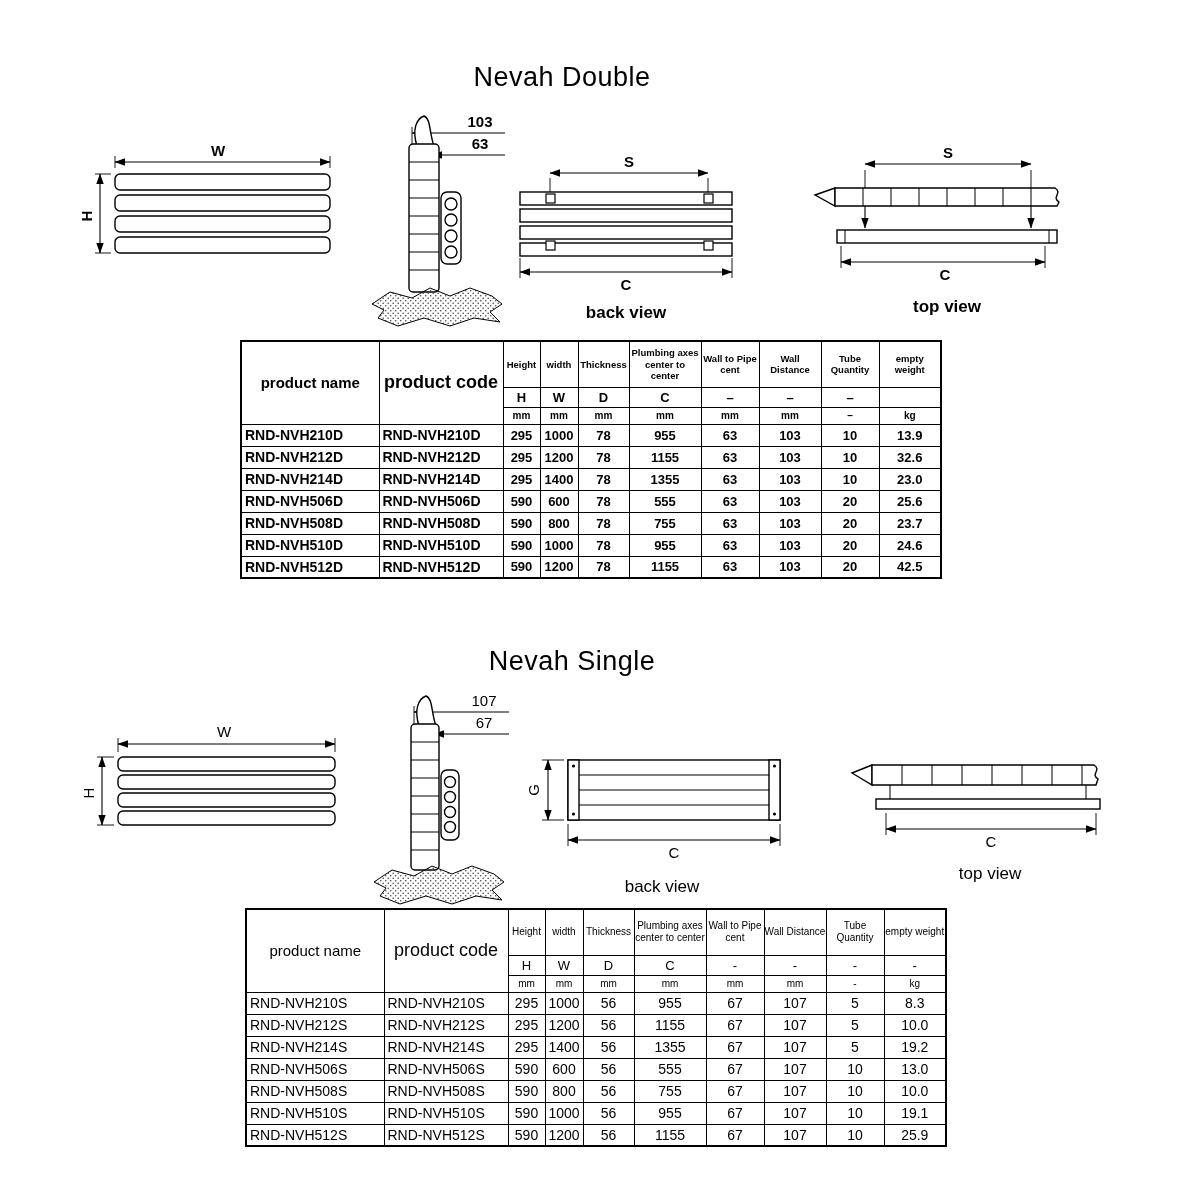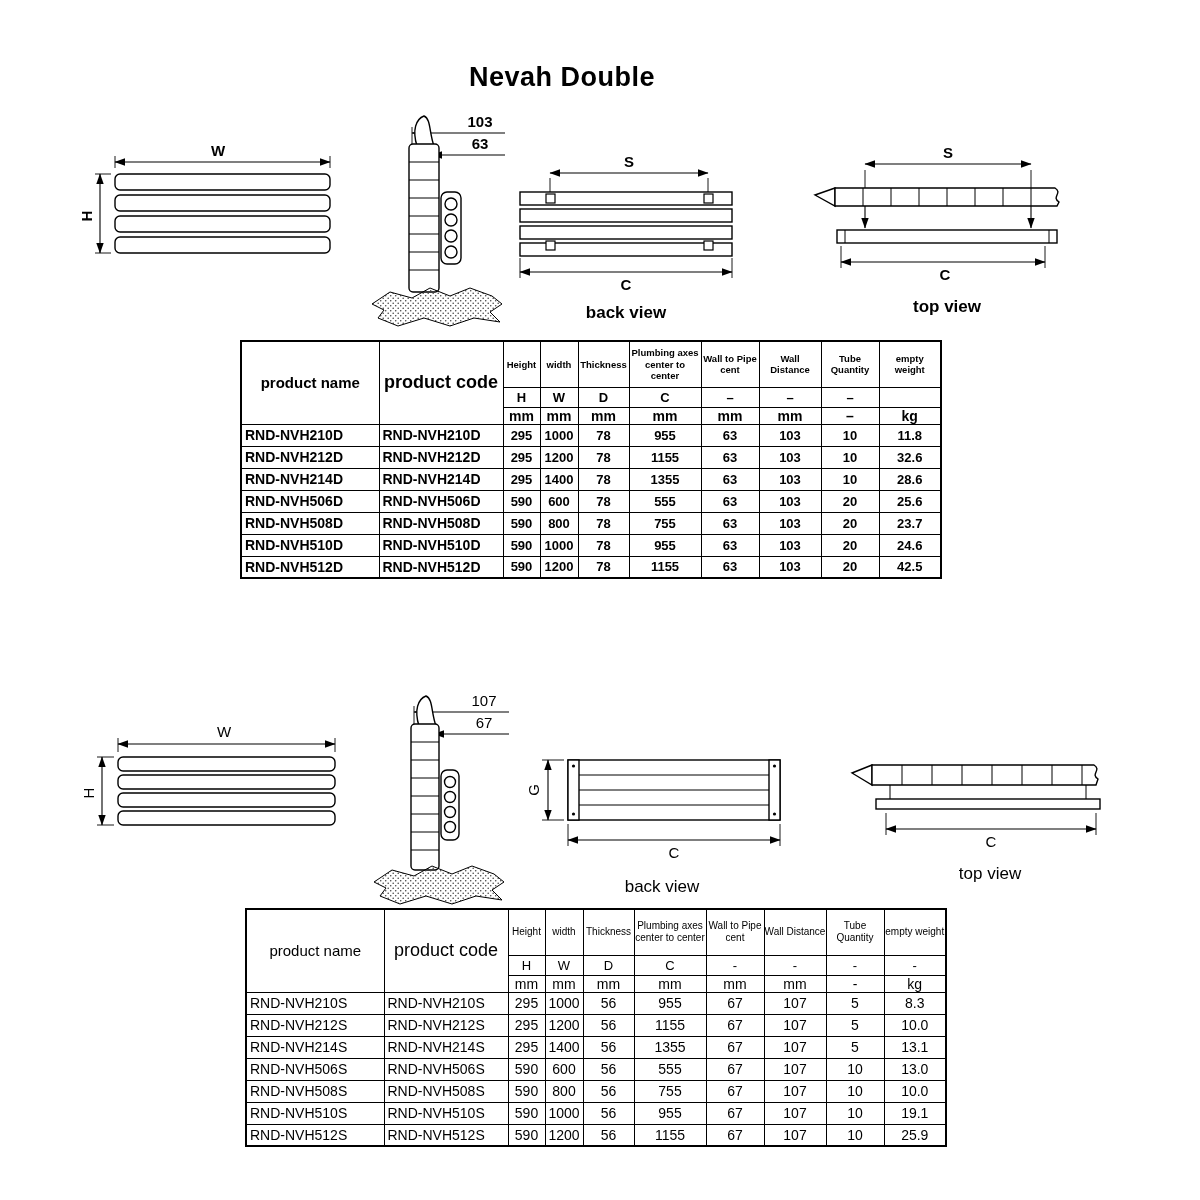--- a/index.html
+++ b/index.html
@@ -1,20 +1,20 @@
 <!DOCTYPE html>
 <html><head>
 <meta charset="utf-8">
 <style>
   * { margin:0; padding:0; box-sizing:border-box; }
   html,body { background:#fff; }
   body { font-family:"Liberation Sans", sans-serif; color:#000; }
   .page { position:relative; width:1200px; height:1200px; background:#fff; overflow:hidden; }
 
-  .section-title { position:absolute; text-align:center; font-size:27px; font-weight:bold; letter-spacing:0.5px; }
+  .section-title { position:absolute; text-align:center; font-size:27px; font-weight:normal; letter-spacing:0.5px; }
   #title-double { left:0; width:1124px; top:62px; }
   #title-single { left:0; width:1144px; top:646px; }
 
   .drawing { position:absolute; }
   svg { overflow:visible; display:block; }
   svg text { font-family:"Liberation Sans", sans-serif; fill:#000; }
   .dim   { stroke:#000; stroke-width:1.1; fill:none; }
   .thin  { stroke:#000; stroke-width:0.9; fill:none; }
   .line  { stroke:#000; stroke-width:1; fill:none; }
   .part  { fill:#fff; stroke:#000; stroke-width:1.4; }
@@ -25,21 +25,21 @@
   .dim-label-n { font-size:15px; font-weight:normal; }
   .caption   { font-size:17px; font-weight:normal; }
   .caption-b { font-size:17px; font-weight:bold; }
 
   .spec-table { position:absolute; border-collapse:collapse; table-layout:fixed; background:#fff; border:2px solid #000; }
   .spec-table th, .spec-table td { border:1px solid #000; text-align:center; vertical-align:middle; padding:0; overflow:hidden; }
   .double-table, .double-table th { font-weight:bold; }
   .single-table th { font-weight:normal; }
   .main-row th { height:46px; }
   .sym-row th  { height:20px; font-size:13px; }
-  .unit-row th { height:17px; font-size:14px; }
+  .unit-row th { height:17px; font-size:10px; }
   .pname  { font-size:15px; }
   .pcode  { font-size:18px; padding:0 24px; }
   .ctitle { font-size:9.5px; line-height:1.2; padding:0 2px; }
   .single-table .ctitle { font-size:10px; }
   .spec-table tbody td { height:22px; font-size:13px; }
   .single-table tbody td { font-size:14px; font-weight:normal; }
   .spec-table td.name-cell { text-align:left; padding-left:3px; }
   .double-table td.name-cell { font-size:14px; }
   .single-table td.name-cell { font-size:14px; }
   #double-table { left:240px; top:340px; width:700px; }
@@ -230,21 +230,21 @@
         <tr>
           <td class="name-cell">RND-NVH210D</td>
           <td class="name-cell">RND-NVH210D</td>
           <td>295</td>
           <td>1000</td>
           <td>78</td>
           <td>955</td>
           <td>63</td>
           <td>103</td>
           <td>10</td>
-          <td>11.8</td>
+          <td>13.9</td>
         </tr>
         <tr>
           <td class="name-cell">RND-NVH212D</td>
           <td class="name-cell">RND-NVH212D</td>
           <td>295</td>
           <td>1200</td>
           <td>78</td>
           <td>1155</td>
           <td>63</td>
           <td>103</td>
@@ -254,21 +254,21 @@
         <tr>
           <td class="name-cell">RND-NVH214D</td>
           <td class="name-cell">RND-NVH214D</td>
           <td>295</td>
           <td>1400</td>
           <td>78</td>
           <td>1355</td>
           <td>63</td>
           <td>103</td>
           <td>10</td>
-          <td>28.6</td>
+          <td>23.0</td>
         </tr>
         <tr>
           <td class="name-cell">RND-NVH506D</td>
           <td class="name-cell">RND-NVH506D</td>
           <td>590</td>
           <td>600</td>
           <td>78</td>
           <td>555</td>
           <td>63</td>
           <td>103</td>
@@ -307,20 +307,21 @@
           <td>78</td>
           <td>1155</td>
           <td>63</td>
           <td>103</td>
           <td>20</td>
           <td>42.5</td>
         </tr>
       </tbody>
   </table>
 
+  <div class="section-title" id="title-single">Nevah Single</div>
 
   <div class="drawing" style="left:85px; top:700px; width:255px; height:135px;">
     <svg width="255" height="135" viewBox="0 0 255 135">
       <g>
         <line class="thin" x1="33" y1="52" x2="33" y2="38"></line>
         <line class="thin" x1="250" y1="52" x2="250" y2="38"></line>
         <line class="dim" x1="33" y1="44" x2="250" y2="44" marker-start="url(#arr)" marker-end="url(#arr)"></line>
         <text class="dim-label-n" x="139" y="37" text-anchor="middle">W</text>
       </g>
       <g>
@@ -499,21 +500,21 @@
         <tr>
           <td class="name-cell">RND-NVH214S</td>
           <td class="name-cell">RND-NVH214S</td>
           <td>295</td>
           <td>1400</td>
           <td>56</td>
           <td>1355</td>
           <td>67</td>
           <td>107</td>
           <td>5</td>
-          <td>13.1</td>
+          <td>19.2</td>
         </tr>
         <tr>
           <td class="name-cell">RND-NVH506S</td>
           <td class="name-cell">RND-NVH506S</td>
           <td>590</td>
           <td>600</td>
           <td>56</td>
           <td>555</td>
           <td>67</td>
           <td>107</td>

